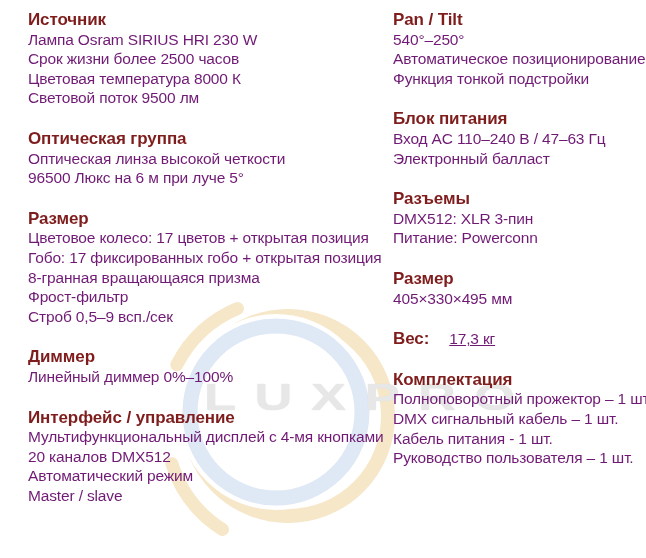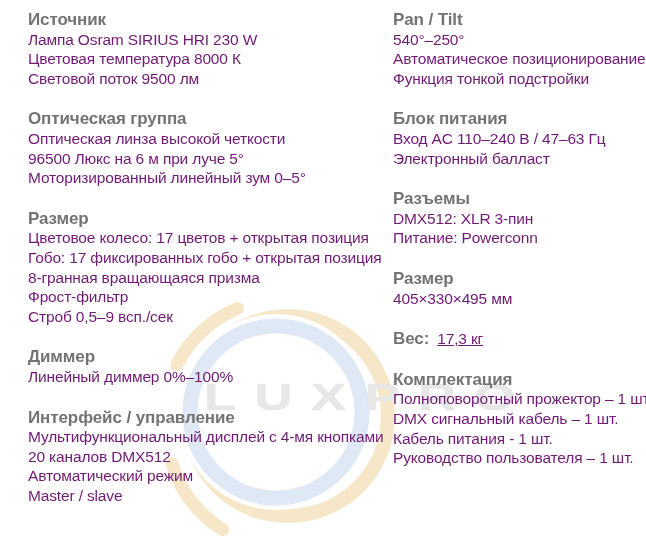--- a/index.html
+++ b/index.html
@@ -43,33 +43,33 @@
   .col-left  { left: 28px;  width: 355px; }
   .col-right { left: 393px; width: 250px; }
 
   .spec-section { margin-bottom: 21px; }
   .spec-section:last-child { margin-bottom: 0; }
 
   .spec-heading {
     font-size: 17px;
     font-weight: bold;
     line-height: 19.6px;
-    color: #737373;
+    color: #7f1d1d;
     letter-spacing: -0.1px;
     white-space: nowrap;
   }
   .spec-line {
     font-size: 15.5px;
     line-height: 19.6px;
     color: #701a75;
     letter-spacing: -0.15px;
     white-space: nowrap;
   }
   .inline-row { display: flex; align-items: baseline; line-height: 19.6px; }
-  .inline-row .spec-heading { display: inline; margin-right: 8px; }
+  .inline-row .spec-heading { display: inline; margin-right: 20px; }
   .inline-row .spec-line   { display: inline; text-decoration: underline; }
 </style>
 </head>
 <body>
 
 <div class="page">
 
   <svg class="watermark" width="646" height="558" viewBox="0 0 646 558" aria-hidden="true">
     <g filter="url(#soften)">
 
@@ -89,29 +89,29 @@
     </defs>
   </svg>
 
   <div class="watermark-text">LUXPRO</div>
 
   <div class="col col-left">
 
     <section class="spec-section">
       <div class="spec-heading">Источник</div>
       <div class="spec-line">Лампа Osram SIRIUS HRI 230 W</div>
+      <div class="spec-line">Срок жизни более 2500 часов</div>
       <div class="spec-line">Цветовая температура 8000 К</div>
       <div class="spec-line">Световой поток 9500 лм</div>
     </section>
 
     <section class="spec-section">
       <div class="spec-heading">Оптическая группа</div>
       <div class="spec-line">Оптическая линза высокой четкости</div>
       <div class="spec-line">96500 Люкс на 6 м при луче 5°</div>
-      <div class="spec-line">Моторизированный линейный зум 0–5°</div>
     </section>
 
     <section class="spec-section">
       <div class="spec-heading">Размер</div>
       <div class="spec-line">Цветовое колесо: 17 цветов + открытая позиция</div>
       <div class="spec-line">Гобо: 17 фиксированных гобо + открытая позиция</div>
       <div class="spec-line">8-гранная вращающаяся призма</div>
       <div class="spec-line">Фрост-фильтр</div>
       <div class="spec-line">Строб 0,5–9 всп./сек</div>
     </section>

